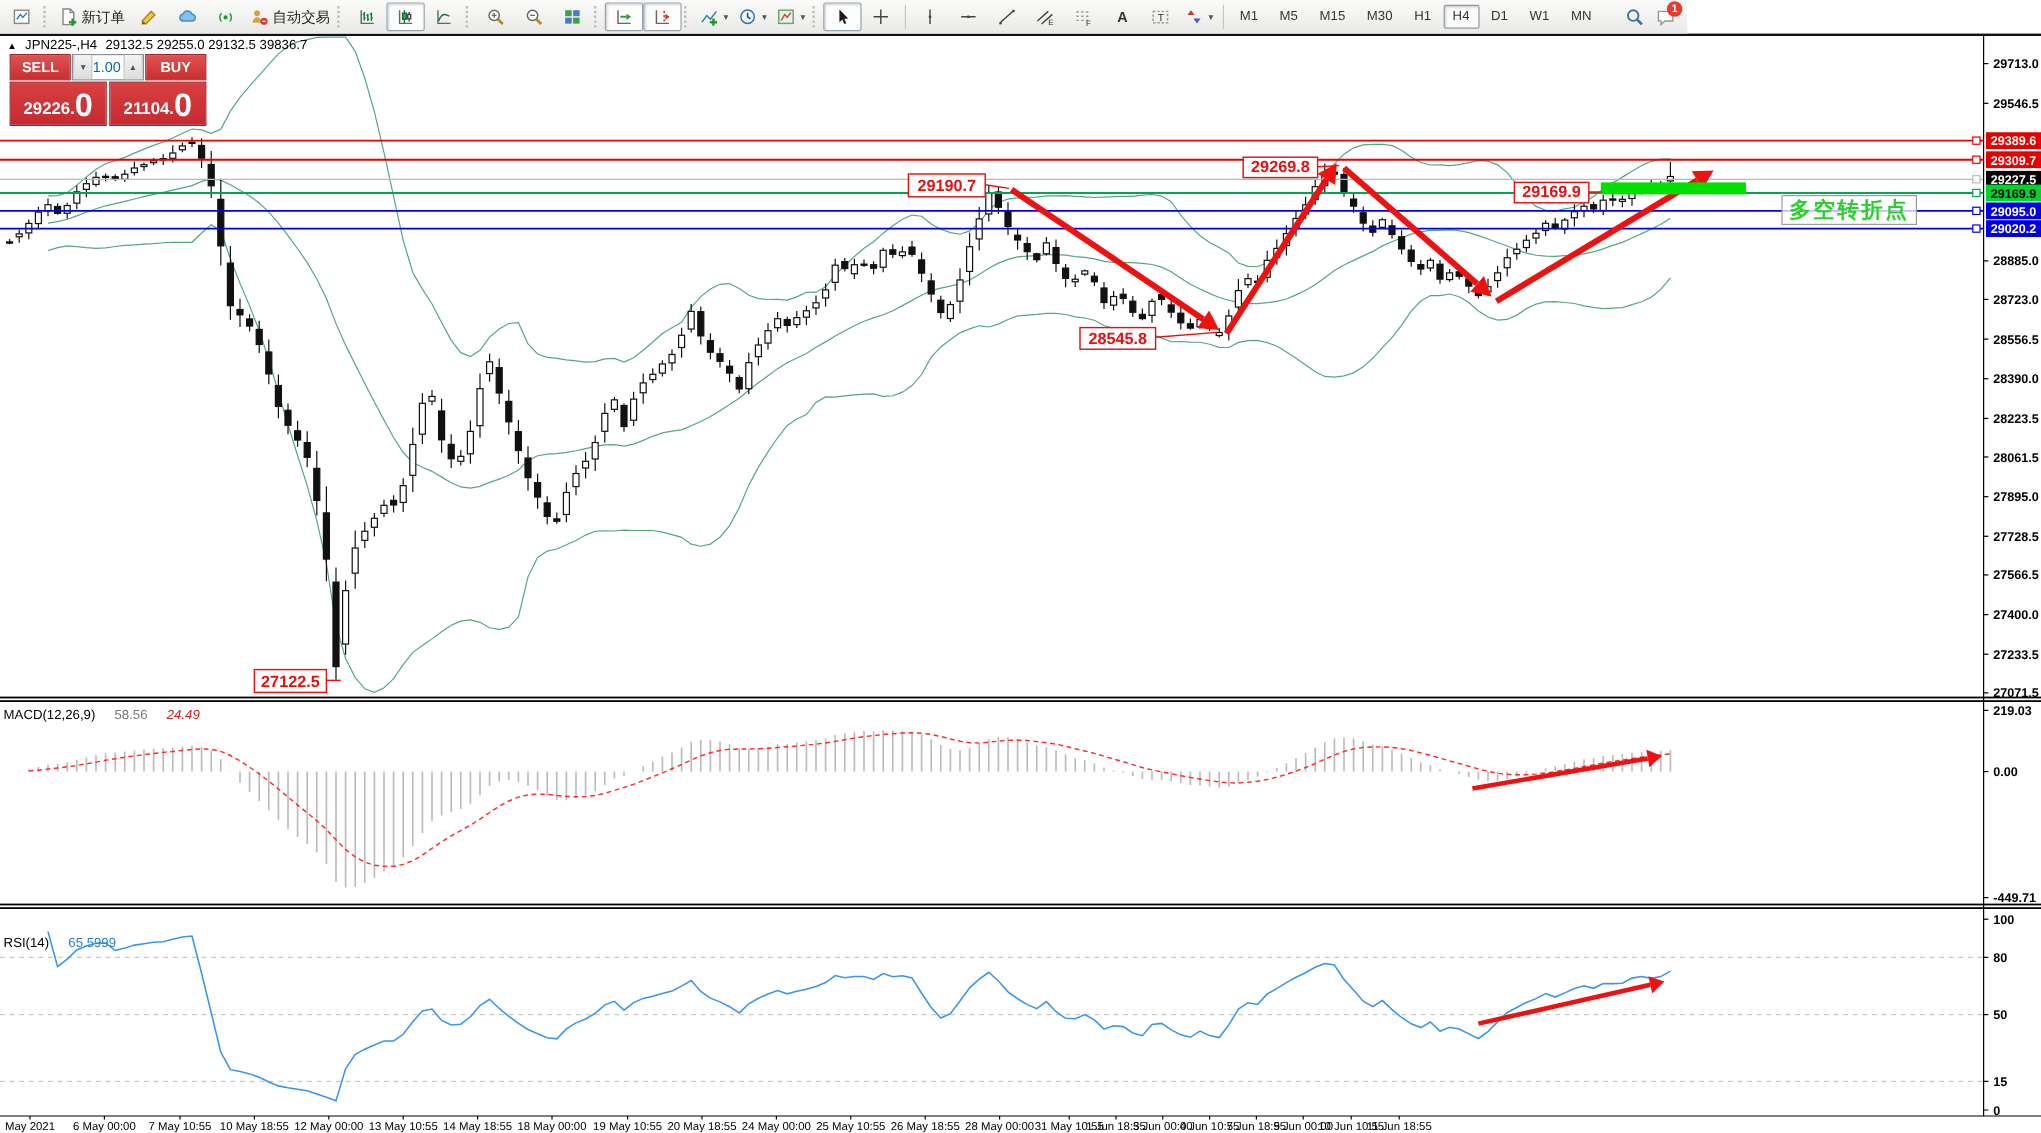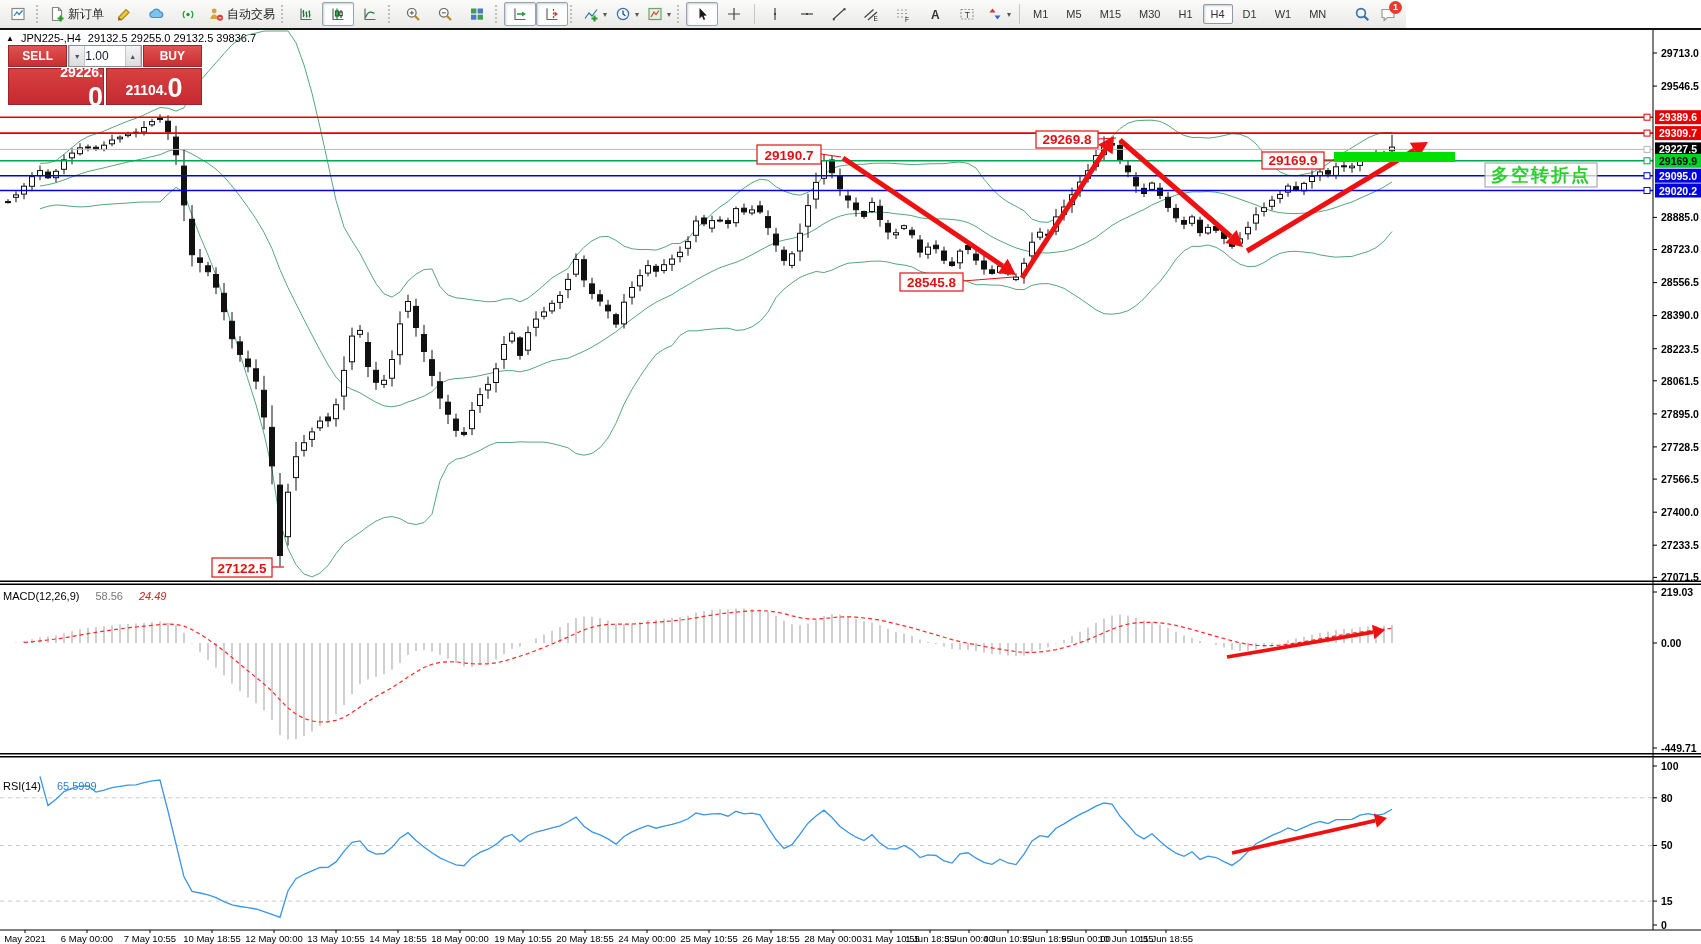--- a/index.html
+++ b/index.html
@@ -14,32 +14,32 @@
   .tb-handle{width:3px;height:18px;border-left:2px dotted #bfbfbf;margin:0 4px 0 2px;flex:none;}
   .tb-caret{font-size:8px;color:#555;margin-left:1px;}
   .tf-btn{font-size:11px;color:#333;padding:3px 7px;border:1px solid transparent;border-radius:2px;margin:0 1px;}
   .tf-btn.active{background:#fcfcfc;border-color:#8e9aa5;box-shadow:inset 1px 1px 2px #ccc;font-weight:normal;}
   #tb-right{margin-left:auto;display:flex;align-items:center;padding-right:10px;gap:10px;}
   .badge{position:absolute;right:-6px;top:-5px;background:#e53c2e;color:#fff;border-radius:50%;
     width:13px;height:13px;font-size:9px;line-height:13px;text-align:center;font-weight:bold;}
   
   #hdr{position:absolute;left:6px;top:32px;z-index:6;font-size:11px;color:#000;display:flex;gap:7px;align-items:center;}
   #hdr .exp{font-size:8px;}
-  #ocp{position:absolute;left:8px;top:45px;width:194px;z-index:6;}
+  #ocp{position:absolute;left:8px;top:45px;width:164px;z-index:6;}
   #ocp-row1{display:flex;height:22px;}
   .ocp-btn{width:60px;background:linear-gradient(#e05252,#c92f2f);border:1px solid #9d2428;color:#fff;
     font-size:12px;font-weight:bold;display:flex;align-items:center;justify-content:center;}
   #vol-box{flex:1;display:flex;border:1px solid #8a9097;background:#fff;margin:0 1px;box-sizing:border-box;}
   .vol-btn{width:14px;background:linear-gradient(#f4f4f4,#dcdcdc);color:#456;font-size:7px;
     display:flex;align-items:center;justify-content:center;border-left:1px solid #c0c6cc;border-right:1px solid #c0c6cc;}
-  #vol-val{flex:1;text-align:center;padding-right:16px;font-size:12px;line-height:20px;color:#0f172a;}
+  #vol-val{flex:1;text-align:center;padding-right:2px;font-size:12px;line-height:20px;color:#0369a1;}
   #ocp-row2{display:flex;height:37px;margin-top:1px;}
   .price-cell{flex:1;background:linear-gradient(#d94040,#c42a30);border:1px solid #9d2428;color:#fff;
     display:flex;align-items:flex-end;justify-content:center;padding-bottom:2px;}
-  .price-cell:first-child{margin-right:2px;flex-direction:column;}
+  .price-cell:first-child{margin-right:2px;}
   .pc-main{font-size:14px;font-weight:bold;line-height:24px;}
   .pc-big{font-size:27px;font-weight:bold;line-height:27px;}
   .ind-title{position:absolute;z-index:6;font-size:11px;color:#000;display:flex;gap:16px;}
   
   #chart-svg{position:absolute;left:0;top:0;z-index:1;}
   #chart-svg text{font-family:"Liberation Sans",sans-serif;}
 </style>
 </head>
 <body>
 

